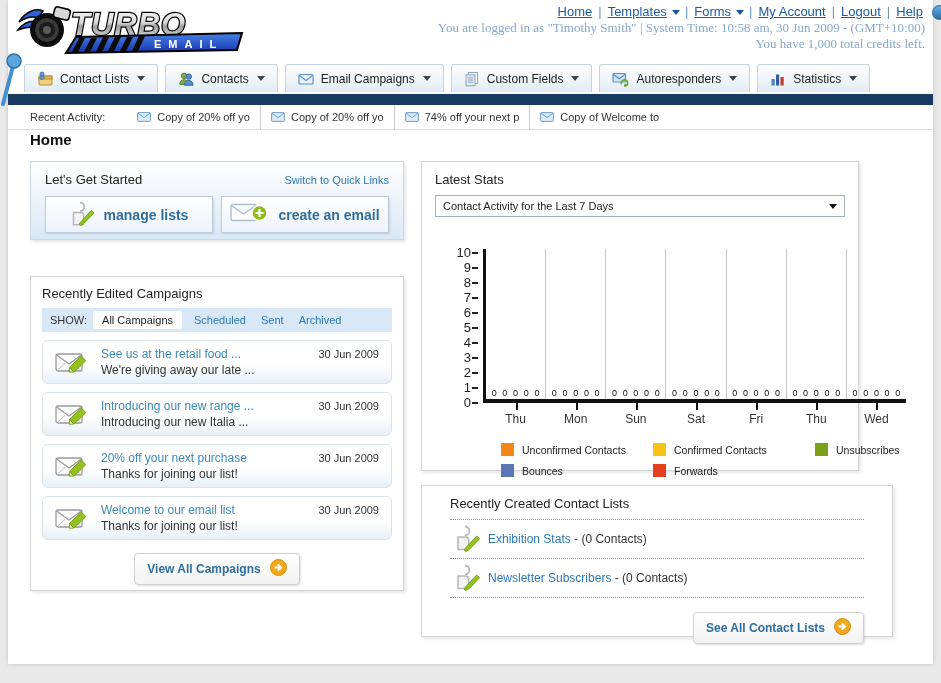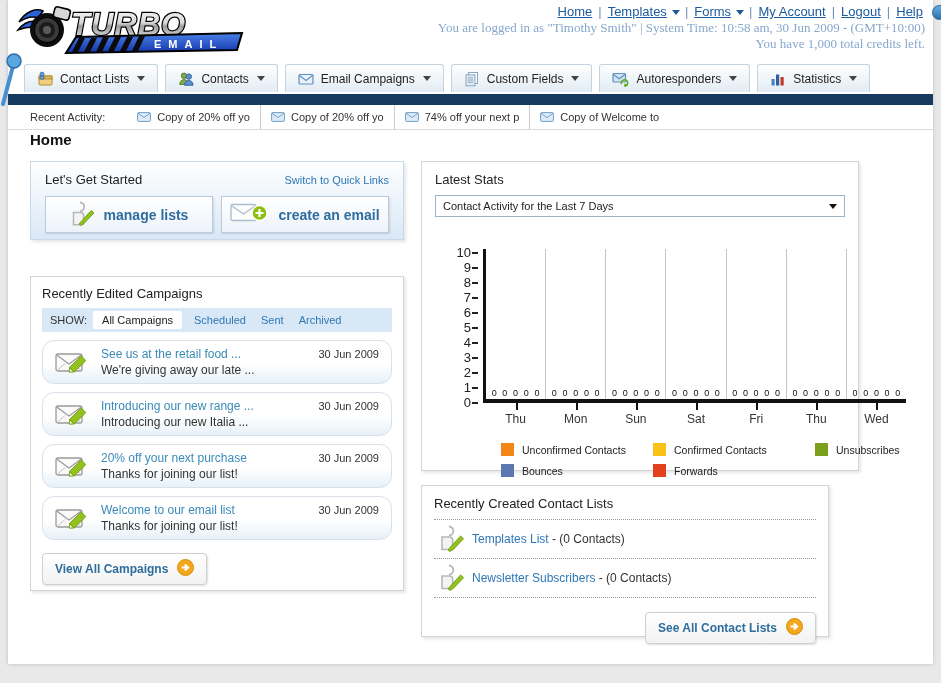--- a/index.html
+++ b/index.html
@@ -46,27 +46,27 @@
   .start-buttons{display:flex;justify-content:space-between;margin-top:9px;}
   .big-btn{display:inline-flex;align-items:center;justify-content:center;gap:10px;width:166px;height:35px;
            background:linear-gradient(#ffffff,#edf3fa);border:1px solid #bccbd8;border-radius:0;
            box-shadow:1px 1px 2px rgba(0,0,0,.12);font-size:14px;font-weight:bold;color:#2e6e9e;cursor:pointer;}
 
   .panel-campaigns{left:22px;top:276px;width:374px;height:315px;padding:9px 11px;}
   .filters{background:#d9e8f6;padding:6px 8px;font-size:11px;margin-top:7px;}
   .show-label{color:#333;margin-right:6px;}
   .filter{color:#2d77b5;text-decoration:none;margin-right:15px;}
   .filter.active{background:#fff;color:#222;padding:3px 9px;border-radius:2px;margin-right:12px;}
-  .card{position:relative;height:44px;border:1px solid #d9e2ea;border-radius:12px;
+  .card{position:relative;height:44px;border:1px solid #d9e2ea;border-radius:6px;
         background:linear-gradient(#ffffff 55%,#e7f0f8);margin-top:8px;padding:6px 10px 0 58px;box-sizing:border-box;cursor:pointer;}
   .card-ic{position:absolute;left:12px;top:8px;}
   .card-title{font-size:12px;color:#3a8ab8;text-decoration:none;display:block;}
   .card-sub{font-size:12px;color:#333;margin-top:2px;}
   .card-date{position:absolute;right:12px;top:7px;font-size:11px;color:#333;}
-  .view-row{text-align:left;margin-top:13px;}
+  .view-row{text-align:center;margin-top:13px;}
   .pill-btn{display:inline-flex;align-items:center;gap:9px;background:linear-gradient(#ffffff,#f2f2f2);
             border:1px solid #cfcfcf;border-radius:4px;padding:5px 12px;font-size:12px;font-weight:bold;
             color:#2e6e9e;box-shadow:1px 1px 2px rgba(0,0,0,.13);cursor:pointer;}
 
   .panel-stats{left:413px;top:161px;width:438px;height:310px;padding:10px 13px;}
   .stats-select{display:flex;align-items:center;justify-content:space-between;margin-top:8px;height:20px;
                 border:1px solid #9db2c4;padding:0 7px;font-size:11px;color:#222;cursor:pointer;background:#fff;}
   .sel-caret{display:inline-block;width:0;height:0;border-left:4px solid transparent;border-right:4px solid transparent;border-top:5px solid #111;}
 
   .chart{position:relative;margin:32px 0 0 12px;}
@@ -76,21 +76,21 @@
   .plot{margin-left:36px;width:420px;height:150px;border-left:3px solid #111;border-bottom:4px solid #111;display:flex;position:relative;}
   .ccol{flex:1;position:relative;border-right:1px solid #c5c5c5;}
   .ccol:last-child{border-right:none;}
   .zeros{position:absolute;left:0;right:0;bottom:1px;display:flex;justify-content:space-evenly;font-size:9px;color:#111;}
   .xtick{position:absolute;left:50%;bottom:-11px;width:2px;height:7px;background:#111;}
   .dlab{position:absolute;left:0;right:0;bottom:-27px;text-align:center;font-size:12px;color:#333;}
   .legend{margin:40px 0 0 54px;display:grid;grid-template-columns:152px 162px 150px;row-gap:8px;font-size:10.5px;color:#222;}
   .leg-item{display:flex;align-items:center;gap:8px;}
   .leg-sq{width:13px;height:13px;flex:0 0 13px;}
 
-  .panel-lists{left:413px;top:485px;width:408px;height:152px;padding:10px 12px;}
+  .panel-lists{left:413px;top:485px;width:472px;height:152px;padding:10px 28px;}
   .panel-lists .panel-title{border-bottom:1px dotted #999;padding-bottom:8px;}
   .list-row{position:relative;padding:4px 0 4px 38px;border-bottom:1px dotted #999;height:30px;line-height:30px;font-size:12px;color:#333;}
   .list-ic{position:absolute;left:4px;top:4px;}
   .list-link{color:#2d77b5;text-decoration:none;}
   .see-row{text-align:right;margin-top:14px;}
 
   
   .pin{position:absolute;left:1px;top:52px;}
   .right-dot{position:absolute;left:932px;top:5px;width:13px;height:13px;border-radius:50%;
              background:#459;background:linear-gradient(#63aee4,#2f6ea8);border:1px solid #2a6398;}
@@ -463,21 +463,21 @@
       </div>
     </div>
 
     <div class="panel panel-lists">
       <div class="panel-title">Recently Created Contact Lists</div>
       <div id="contact-list-rows">
           <div class="list-row"><span class="list-ic"><svg width="28" height="28" viewBox="0 0 28 28">
                 <path d="M11 2.5 a4.4 4.4 0 0 1 0 8.8" fill="none" stroke="#b8b8b8" stroke-width="1.8"></path>
                 <path d="M4 13h7.5a3.2 3.2 0 0 1 3.2 3.2v7a2.3 2.3 0 0 1-2.3 2.3H4z" fill="#f3f3f3" stroke="#b8b8b8" stroke-width="1.6"></path>
                 <polygon points="10,26 12.8,22.6 22.6,11.9 25.6,14.7 15.4,25.4 11.8,27.6" fill="#90c31e" stroke="#6d9607" stroke-width="0.8"></polygon>
-              </svg></span><a class="list-link">Templates List</a><span> - (0 Contacts)</span></div>
+              </svg></span><a class="list-link">Exhibition Stats</a><span> - (0 Contacts)</span></div>
           <div class="list-row"><span class="list-ic"><svg width="28" height="28" viewBox="0 0 28 28">
                 <path d="M11 2.5 a4.4 4.4 0 0 1 0 8.8" fill="none" stroke="#b8b8b8" stroke-width="1.8"></path>
                 <path d="M4 13h7.5a3.2 3.2 0 0 1 3.2 3.2v7a2.3 2.3 0 0 1-2.3 2.3H4z" fill="#f3f3f3" stroke="#b8b8b8" stroke-width="1.6"></path>
                 <polygon points="10,26 12.8,22.6 22.6,11.9 25.6,14.7 15.4,25.4 11.8,27.6" fill="#90c31e" stroke="#6d9607" stroke-width="0.8"></polygon>
               </svg></span><a class="list-link">Newsletter Subscribers</a><span> - (0 Contacts)</span></div>
         </div>
       <div class="see-row">
         <span class="pill-btn">
           <span>See All Contact Lists</span>
           <span><svg width="17" height="17" viewBox="0 0 17 17">

